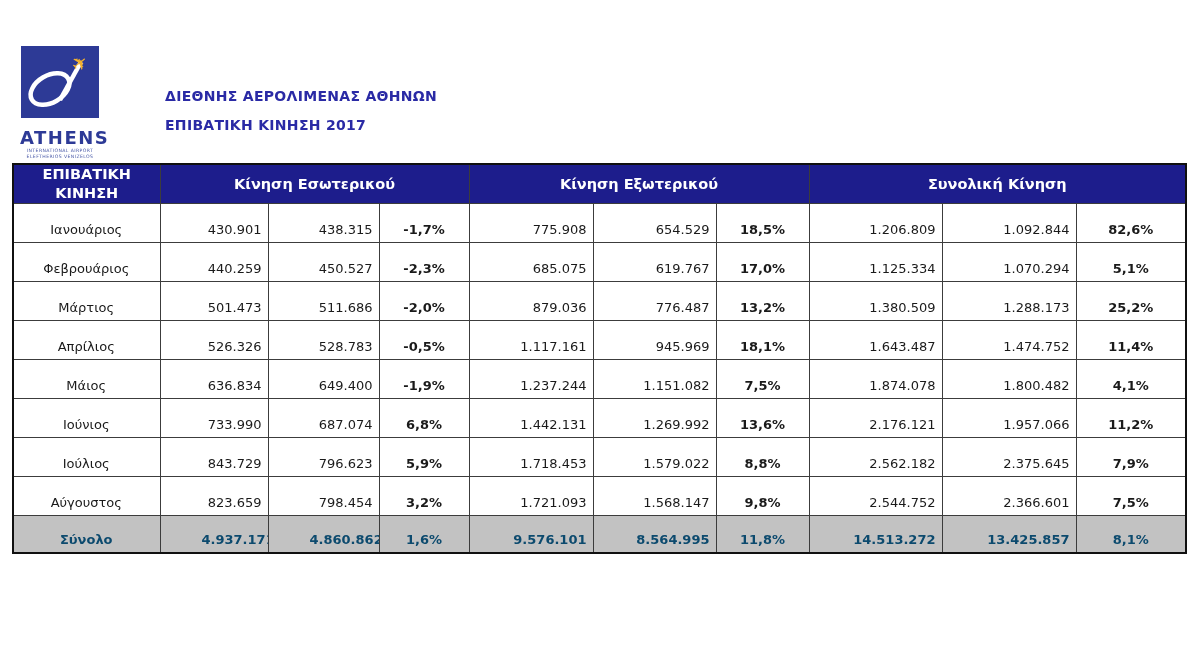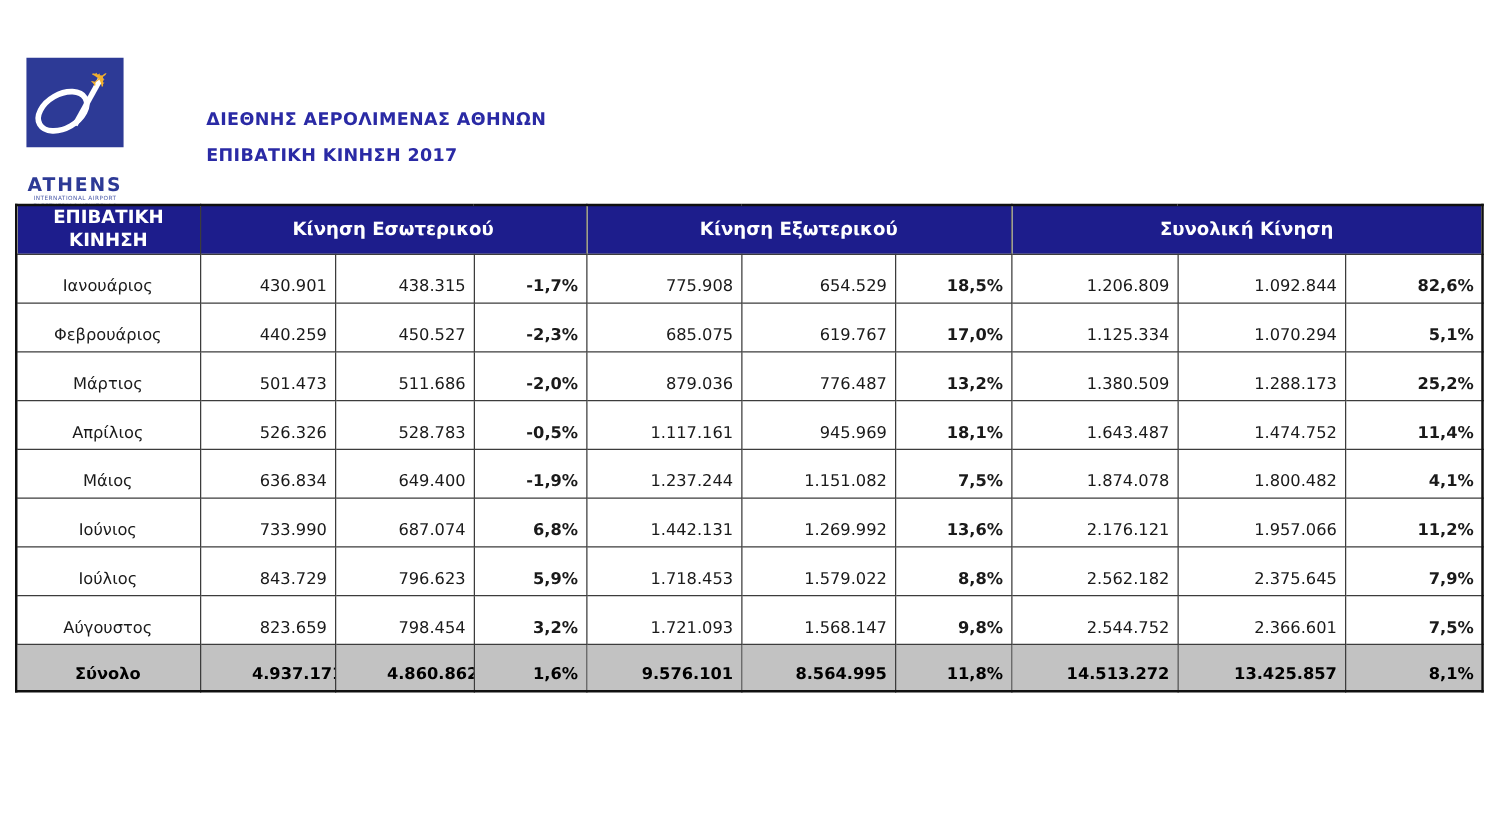--- a/index.html
+++ b/index.html
@@ -2,42 +2,42 @@
 <html><head>
 <meta charset="utf-8">
 <style>
   * { margin: 0; padding: 0; box-sizing: border-box; }
   html, body { width: 1200px; height: 660px; background: #ffffff; overflow: hidden;
     font-family: "DejaVu Sans", "Liberation Sans", sans-serif; }
   .page { position: relative; width: 1200px; height: 660px; background: #fff; }
 
   
   .logo { position: absolute; left: 20px; top: 46px; width: 80px; text-align: center; }
-  .logo-name { font-weight: bold; font-size: 15px; color: #2d3a96; letter-spacing: 1.5px; margin-top: 17px; }
+  .logo-name { font-weight: bold; font-size: 18px; color: #2d3a96; letter-spacing: 1.5px; margin-top: 5px; }
   .logo-sub { font-size: 4.6px; color: #4a5aa8; letter-spacing: 0.4px; line-height: 1.35; }
 
   
   .titles { position: absolute; left: 165px; top: 88px; }
   .title-line { font-weight: bold; font-size: 14px; color: #2a2aa5; letter-spacing: 0.3px; margin-bottom: 13px; }
 
   
   .tbl-wrap { position: absolute; left: 12px; top: 163px; }
   table { border-collapse: collapse; table-layout: fixed; width: 1173px; border: 2px solid #101010; }
   th, td { border: 1px solid #3c3c3c; overflow: hidden; }
   thead th { background: #1d1d8c; color: #ffffff; font-weight: bold; vertical-align: middle; }
   .group-row th { height: 38px; font-size: 14.5px; }
   .year-row th { height: 46px; font-size: 14.5px; white-space: pre-line; line-height: 1.25; }
   .corner { font-size: 14px; white-space: pre-line; line-height: 1.3; }
   tbody tr { height: 39px; }
   tbody td { vertical-align: bottom; font-size: 13px; color: #1a1a1a; padding: 2px 6px 5px 6px; }
   td.month { text-align: center; padding-left: 5px; }
   td.num { text-align: right; padding-left: 41px; }
-  td.pct { text-align: right; font-weight: bold; }
+  td.pct { text-align: center; font-weight: bold; }
   tr.total { height: 38px; }
-  tr.total td { background: #c2c2c2; color: #000000; font-weight: bold; }
+  tr.total td { background: #c2c2c2; color: #0c4a6e; font-weight: bold; }
 </style>
 </head>
 <body>
 
 <div class="page">
 
   <div class="logo">
     <span>
       <svg width="78" height="72" viewBox="0 0 78 72">
         <rect x="0" y="0" width="78" height="72" fill="#2d3a96"></rect>

